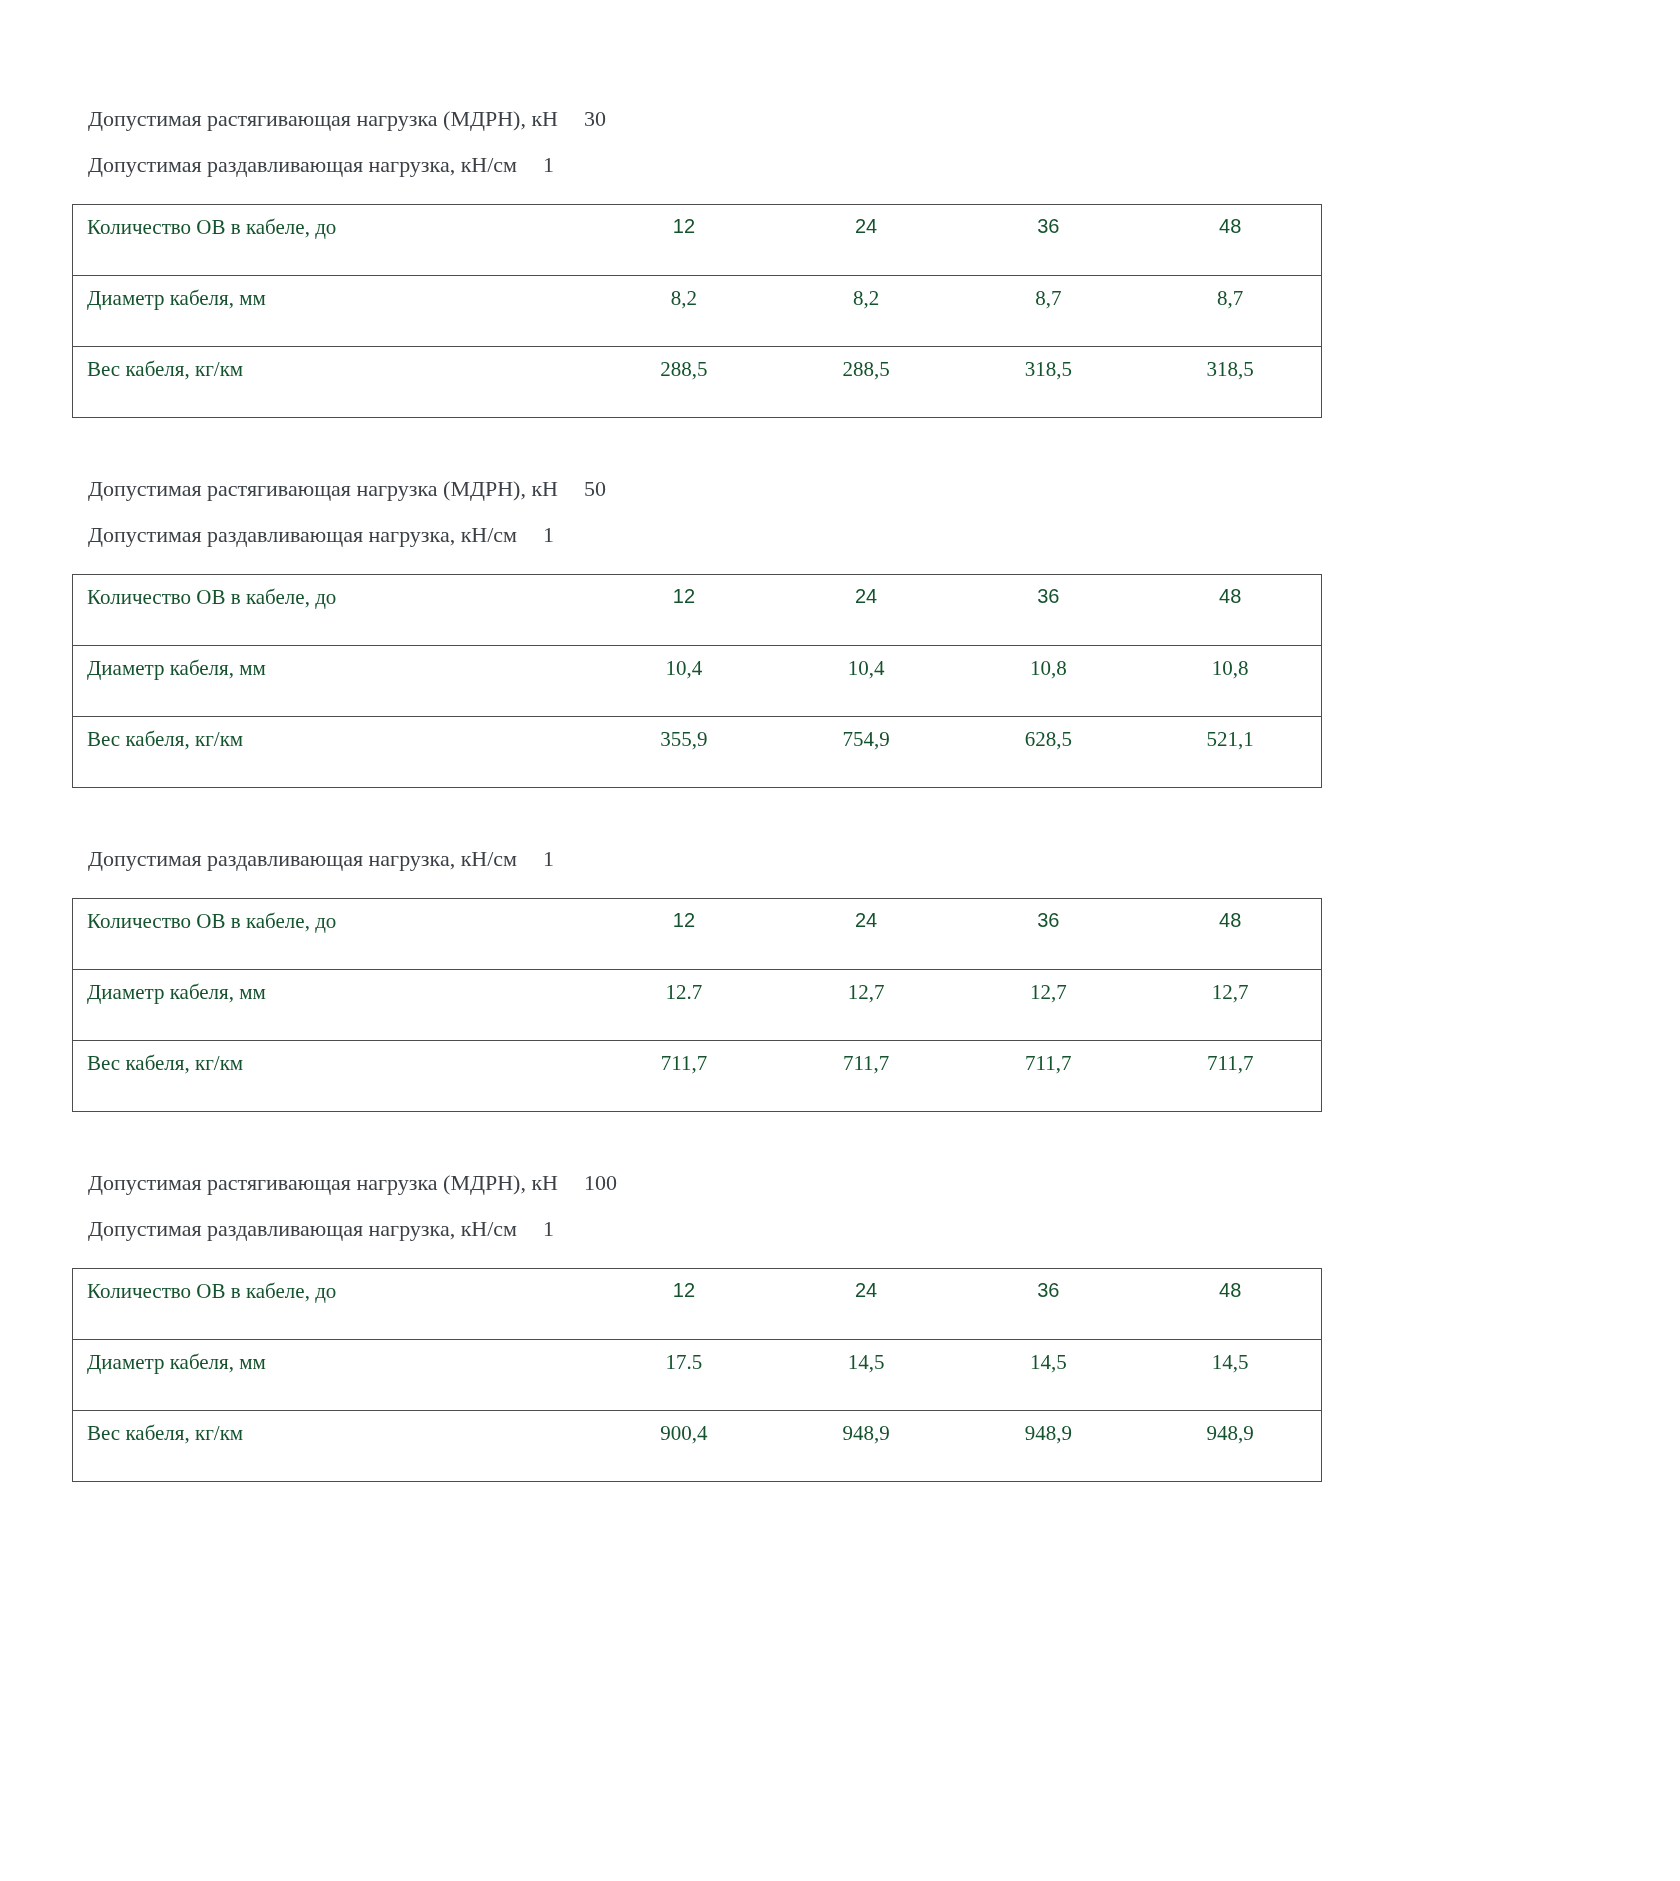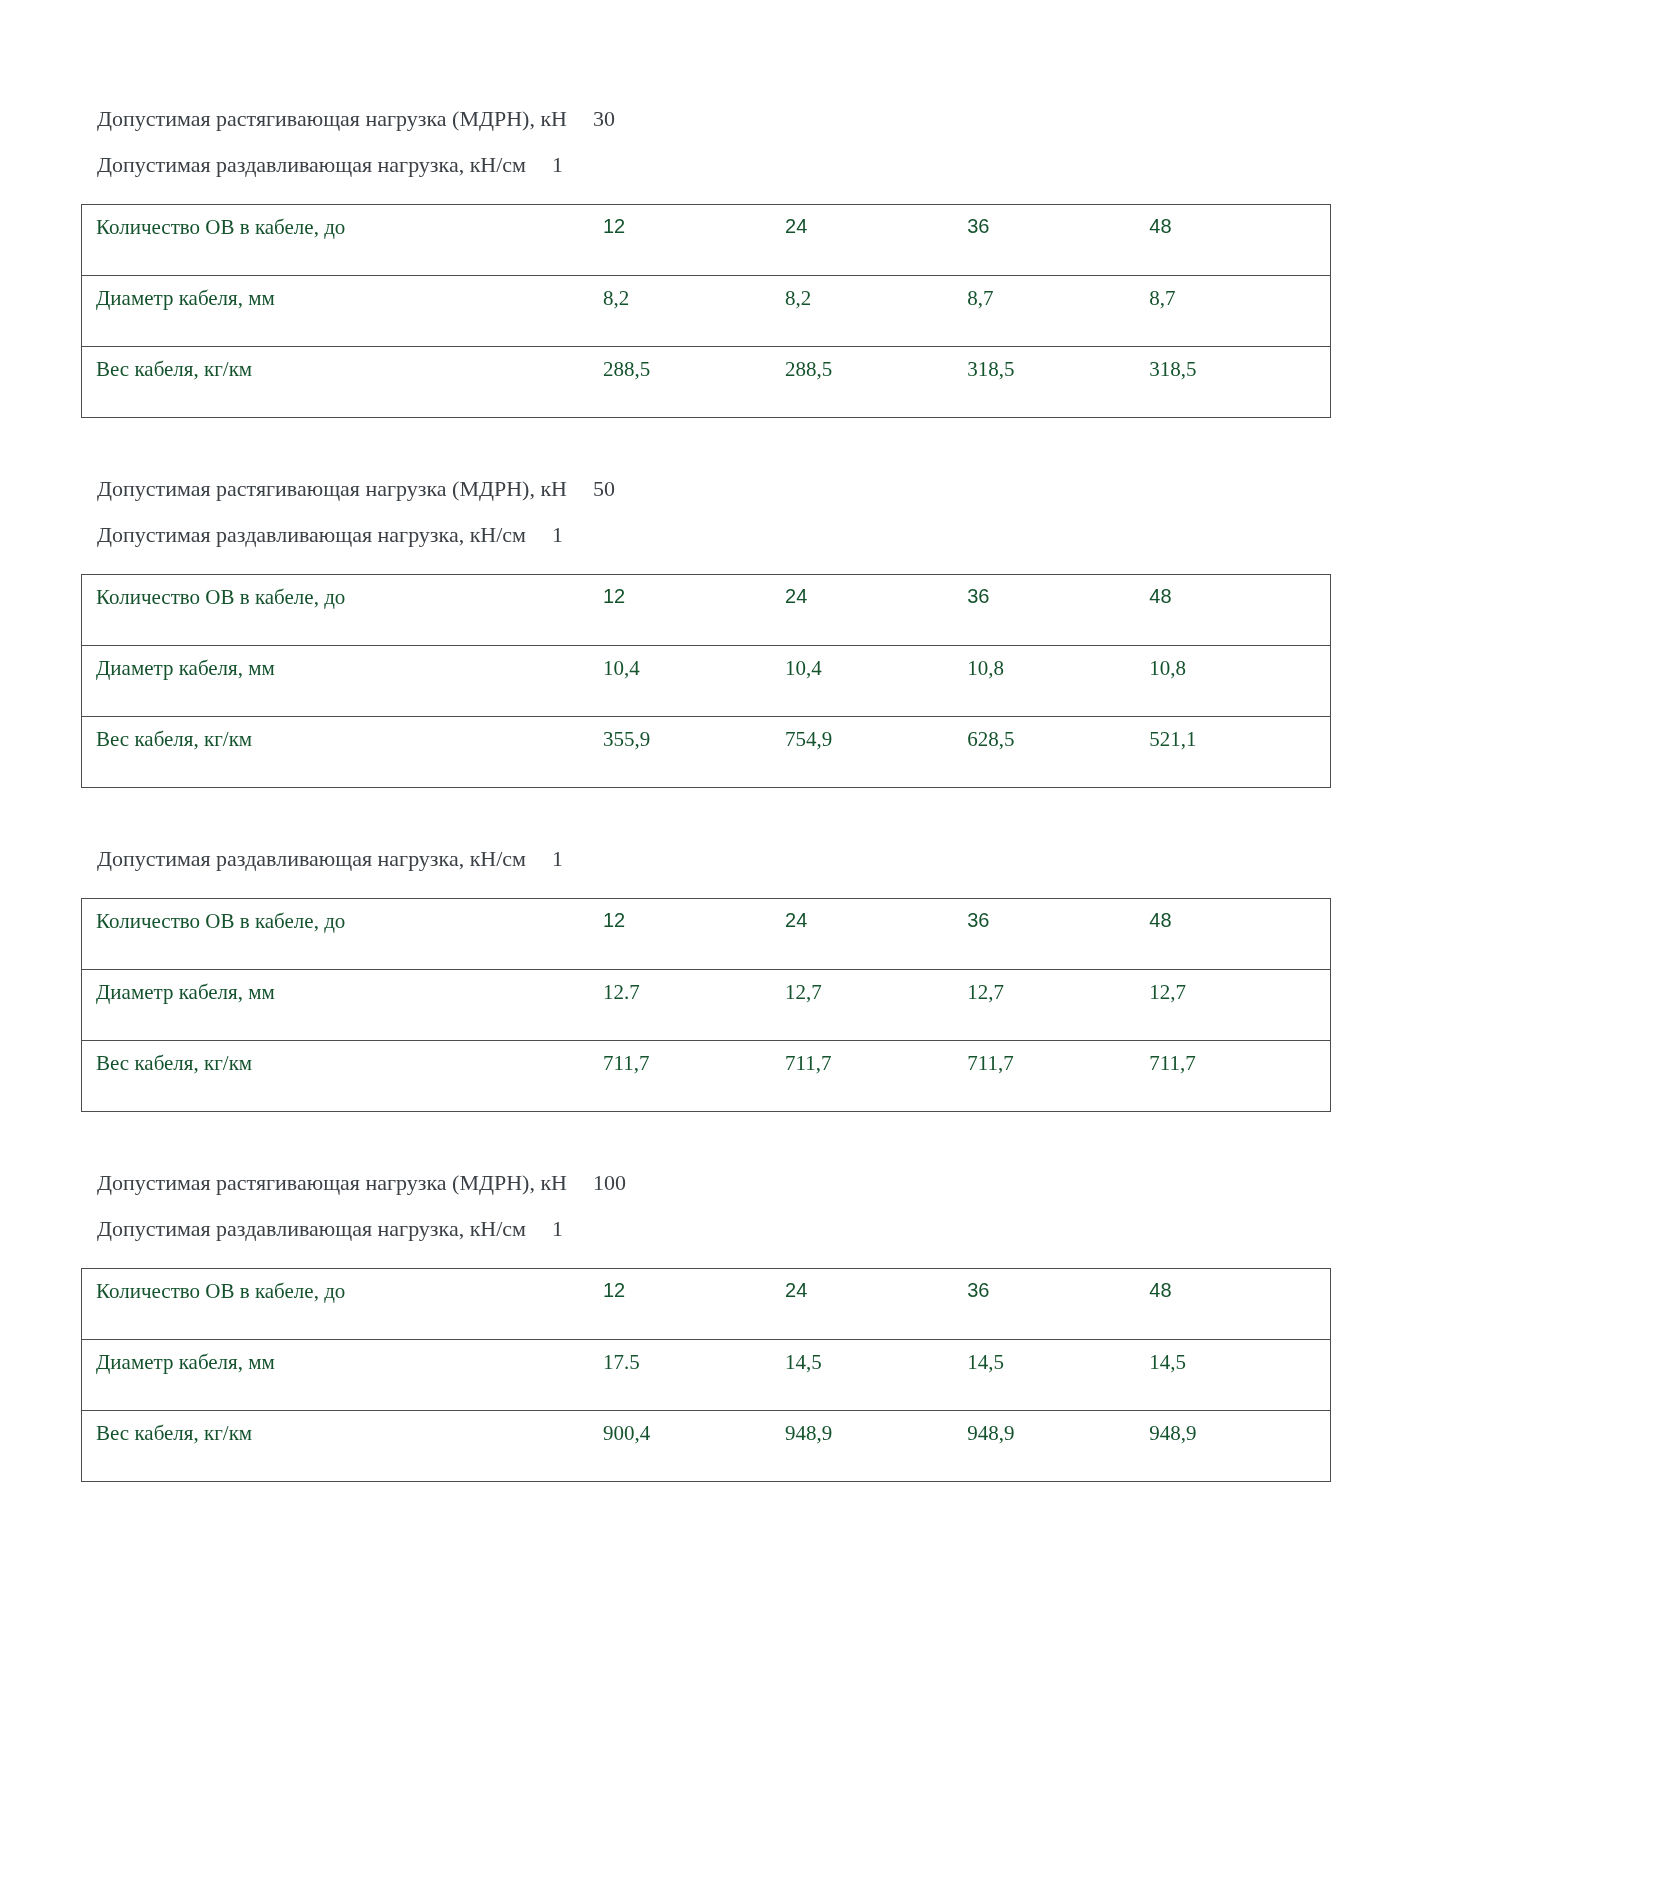--- a/index.html
+++ b/index.html
@@ -5,21 +5,21 @@
   * { box-sizing: border-box; }
   html, body { margin: 0; padding: 0; }
   body {
     width: 1680px;
     min-height: 1881px;
     background: #ffffff;
     font-family: "Liberation Serif", serif;
     color: #33373c;
   }
   .page { padding: 106px 0 80px 0; }
-  .spec-section { margin-bottom: 58px; margin-left: 9px; }
+  .spec-section { margin-bottom: 58px; }
   .title-line {
     margin: 0 0 20px 88px;
     padding: 0;
     font-size: 22px;
     line-height: 26px;
     color: #3b4046;
   }
   .title-value { margin-left: 26px; }
   .spec-table {
     margin-left: 72px;
@@ -32,21 +32,21 @@
     color: #14532d;
   }
   .spec-table td {
     border-top: 1px solid #4d4d4d;
     height: 71px;
     vertical-align: top;
     padding-top: 10px;
   }
   .spec-table tr:first-child td { border-top: none; }
   .label-cell { width: 520px; padding-left: 14px; text-align: left; }
-  .value-cell { width: 182px; }
+  .value-cell { width: 182px; text-align: center; }
   .sans { font-family: "Liberation Sans", sans-serif; font-size: 20px; }
 </style>
 </head>
 <body>
 
 <div class="page">
 
   <section class="spec-section">
     <p class="title-line">
       <span>Допустимая растягивающая нагрузка (МДРН), кН</span><span class="title-value">30</span>

